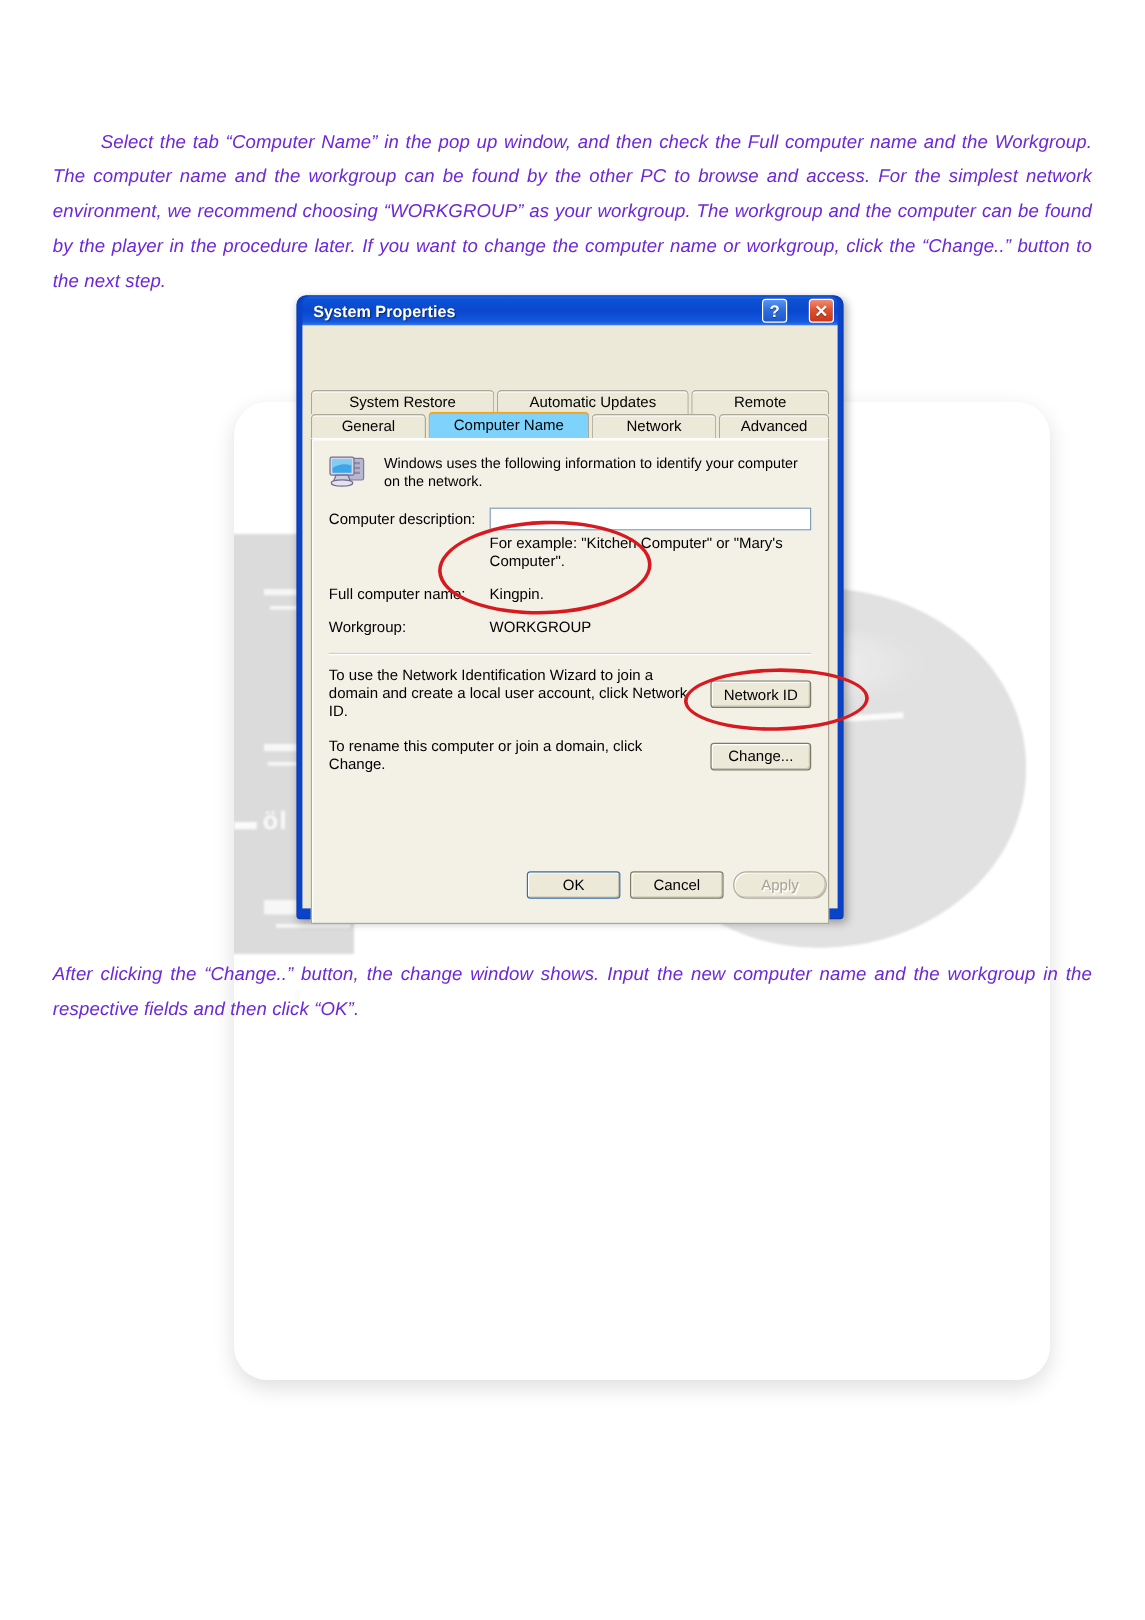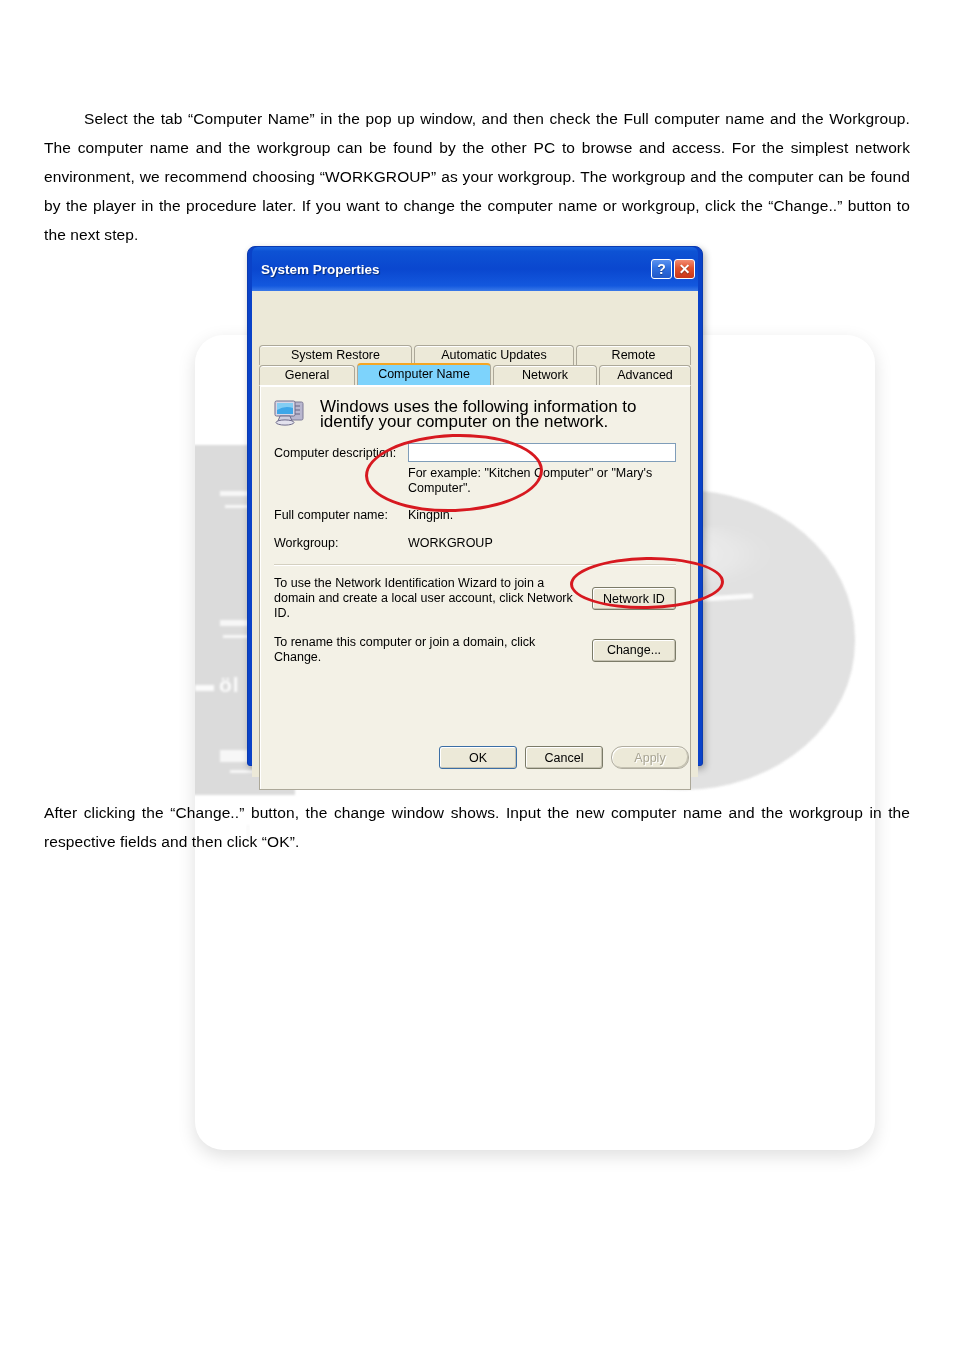--- a/index.html
+++ b/index.html
@@ -14,24 +14,25 @@
     font-family: "Liberation Sans", sans-serif;
     overflow: hidden;
   }
 
   
   .doc-para {
     position: absolute;
     font-family: "Liberation Sans", sans-serif;
     font-size: 15.5px;
     line-height: 29px;
-    color: #000000;
+    color: #6d28d9;
     text-align: justify;
     text-justify: inter-word;
     letter-spacing: 0.1px;
+    font-style: italic;
   }
   #para-top {
     left: 44px;
     top: 88px;
     width: 866px;
     text-indent: 40px;
   }
   #para-bottom {
     left: 44px;
     top: 782px;
@@ -155,27 +156,28 @@
     width: 456px;
     height: 520px;
     background: #0a42c8;
     border: 1px solid #0a3ab0;
     border-radius: 8px 8px 3px 3px;
     box-sizing: border-box;
     padding: 0 4px 4px 4px;
     box-shadow: 2px 3px 7px rgba(0,0,0,0.30);
   }
   .xp-titlebar {
-    height: 44px;
+    height: 24px;
     background: linear-gradient(180deg,#1a65e0 0%,#0d52d4 10%,#0a47cf 50%,#1358de 88%,#3a79e8 100%);
     border-radius: 6px 6px 0 0;
     display: flex;
     align-items: center;
     padding: 0 3px 0 9px;
     box-sizing: border-box;
+    gap: 16px;
   }
   .xp-title {
     color: #ffffff;
     font-family: "Liberation Sans", sans-serif;
     font-size: 13.5px;
     font-weight: bold;
     text-shadow: 1px 1px 1px rgba(0,0,0,.45);
     flex: 1;
     white-space: nowrap;
   }
@@ -269,21 +271,21 @@
     color: #000000;
   }
 
   .intro-row {
     display: flex;
     align-items: flex-start;
     gap: 12px;
     margin-bottom: 14px;
   }
   .pc-icon { width: 34px; height: 30px; flex: 0 0 34px; position: relative; }
-  .intro-text { line-height: 15px; padding-top: 1px; font-size: 17px; }
+  .intro-text { line-height: 15px; padding-top: 1px; font-size: 12px; }
 
   .field-row {
     display: flex;
     align-items: center;
     margin-bottom: 4px;
   }
   .field-label { width: 134px; flex: 0 0 134px; font-size: 12.5px; }
   .xp-input {
     flex: 1;
     height: 19px;

